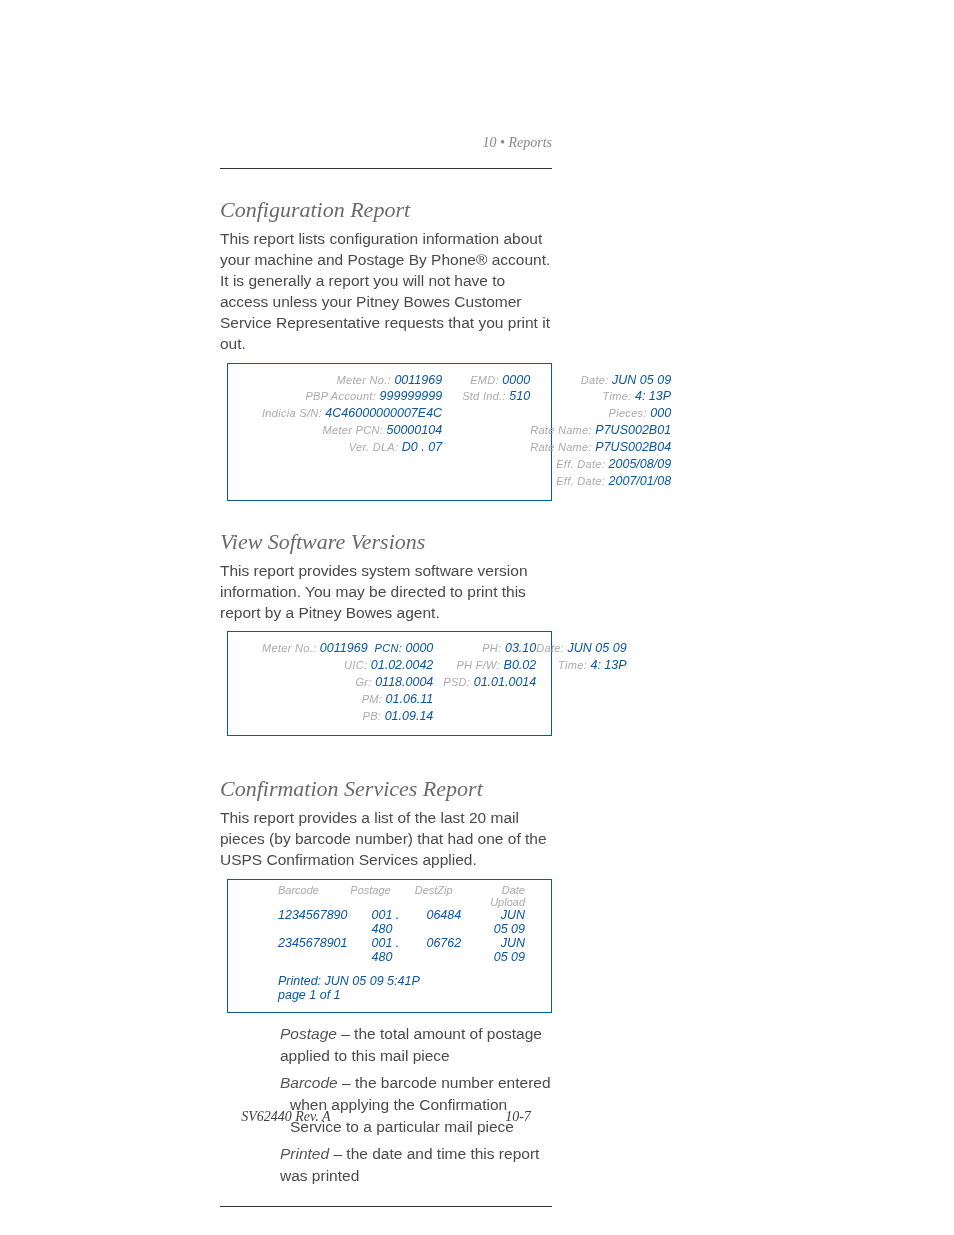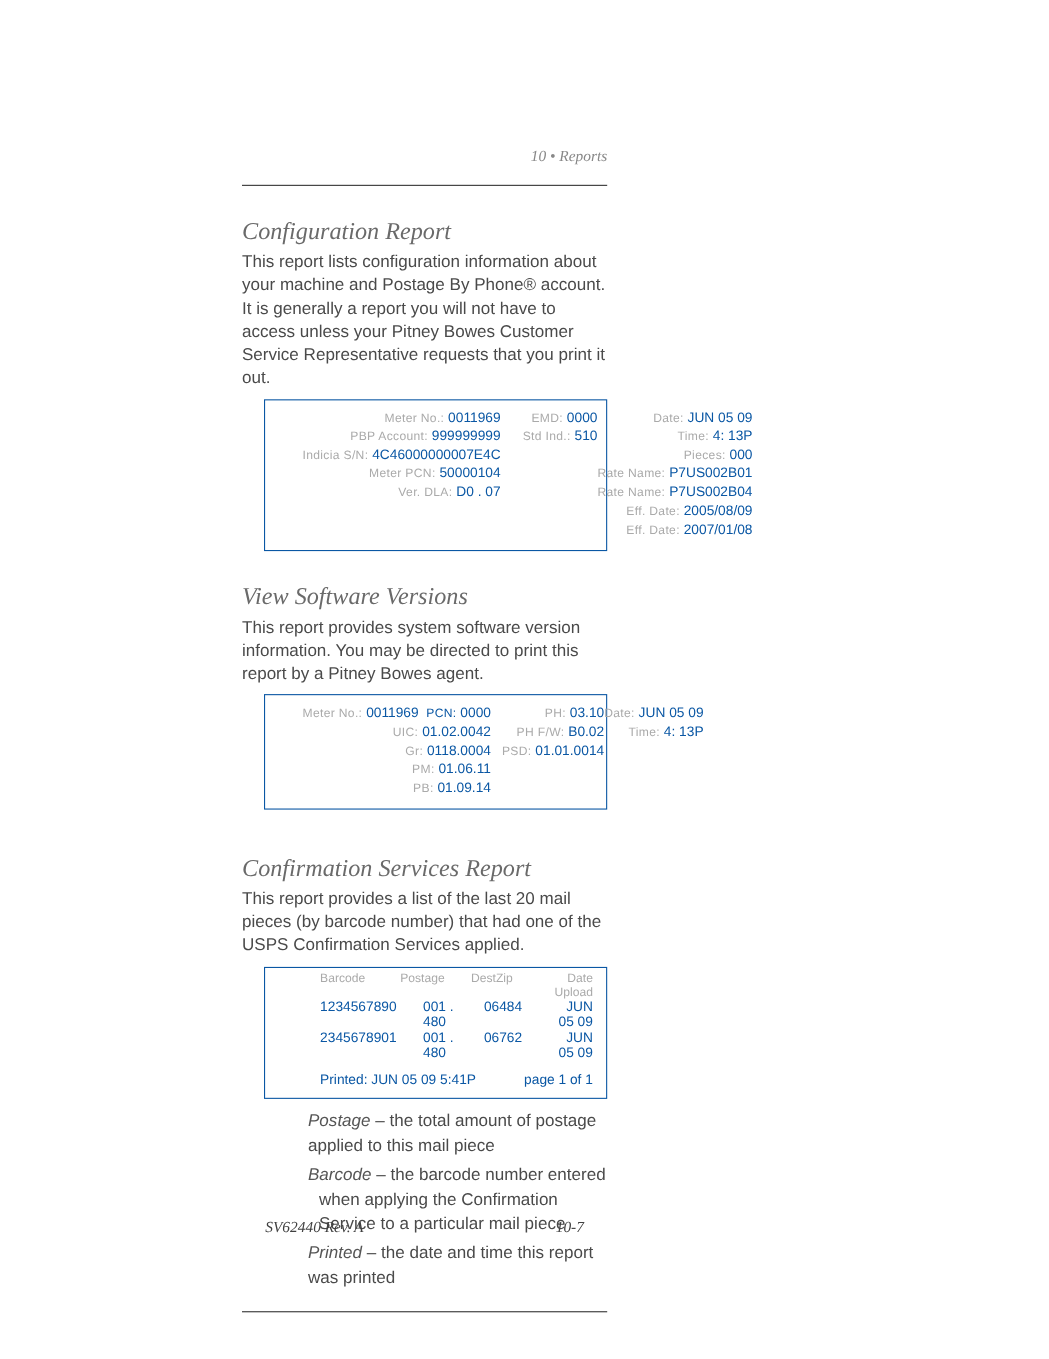--- a/index.html
+++ b/index.html
@@ -40,24 +40,25 @@
     margin: 28px 0 6px 0;
   }
   .body-text {
     font-size: 15.5px;
     line-height: 1.35;
     color: #4a4a4a;
     margin: 0 0 8px 0;
   }
   .report-box {
     border: 1px solid #0a57a4;
-    margin: 6px 0 6px 20px;
-    padding: 8px 12px 10px 34px;
+    margin: 6px 0 6px 7px;
+    padding: 8px 26px 10px 34px;
     position: relative;
     font-size: 12.5px;
+    font-style: italic;
   }
   .row {
     display: flex;
     justify-content: space-between;
     line-height: 1.35;
   }
   .col { display: flex; flex-direction: column; }
   .col.right { text-align: right; align-items: flex-end; }
   .label {
     color: #aaa;
@@ -78,20 +79,21 @@
   .conf-row .c4{width:90px; text-align:right;}
   .conf-head {
     color:#aaa; font-size:11px;
   }
   .conf-foot {
     display:flex;
     justify-content:space-between;
     margin-top:10px;
     color:#0a57a4;
     font-size:12.5px;
+    flex-direction:column;
   }
   .defs {
     font-size: 15.5px;
     line-height: 1.45;
     margin-top: 10px;
   }
   .defs .term { font-style: italic; color:#555; }
   .defs div { margin-bottom: 4px; }
   .bottom-rule {
     border-top: 1px solid #333;

